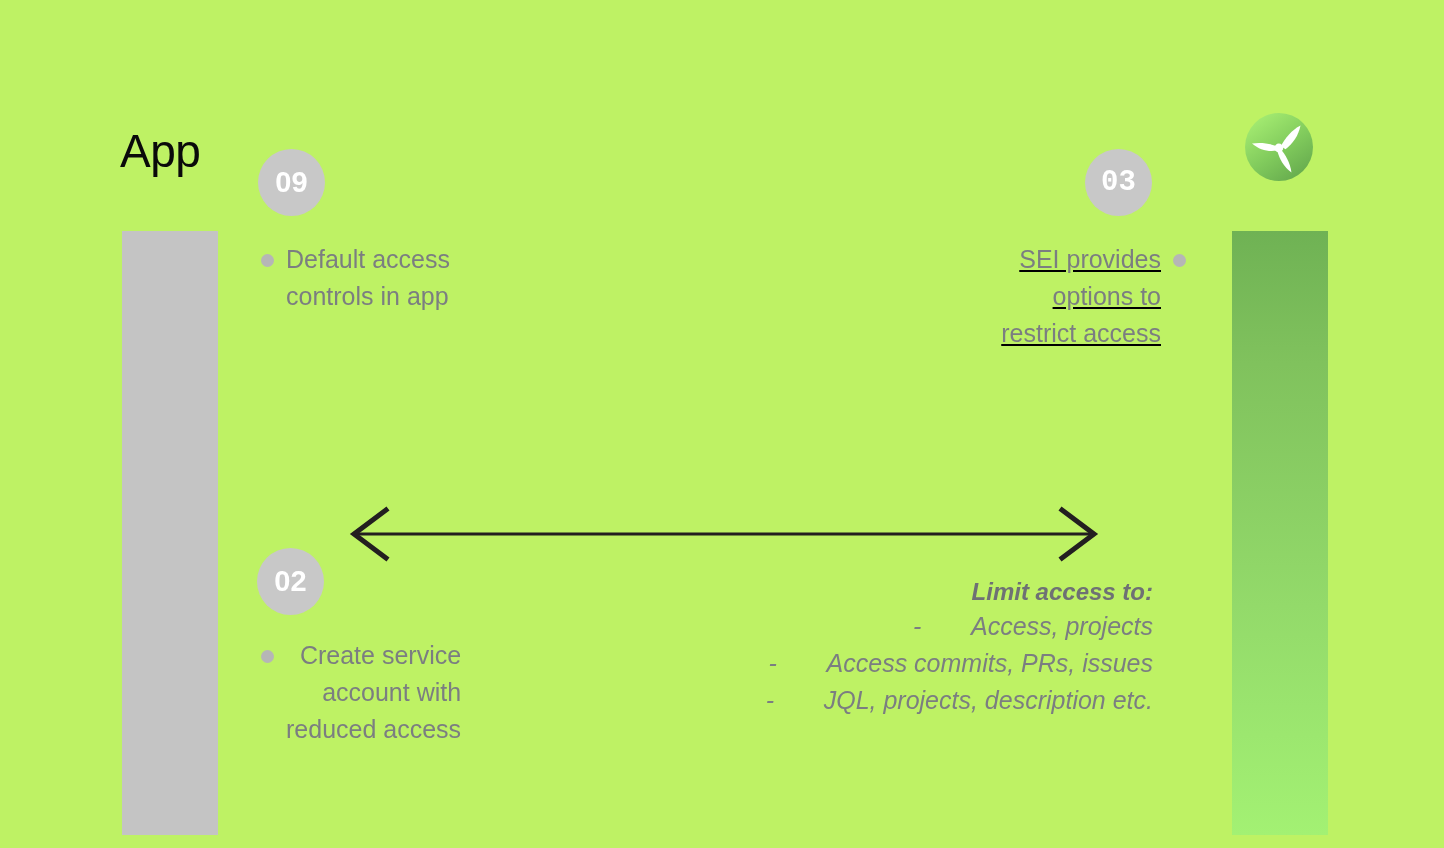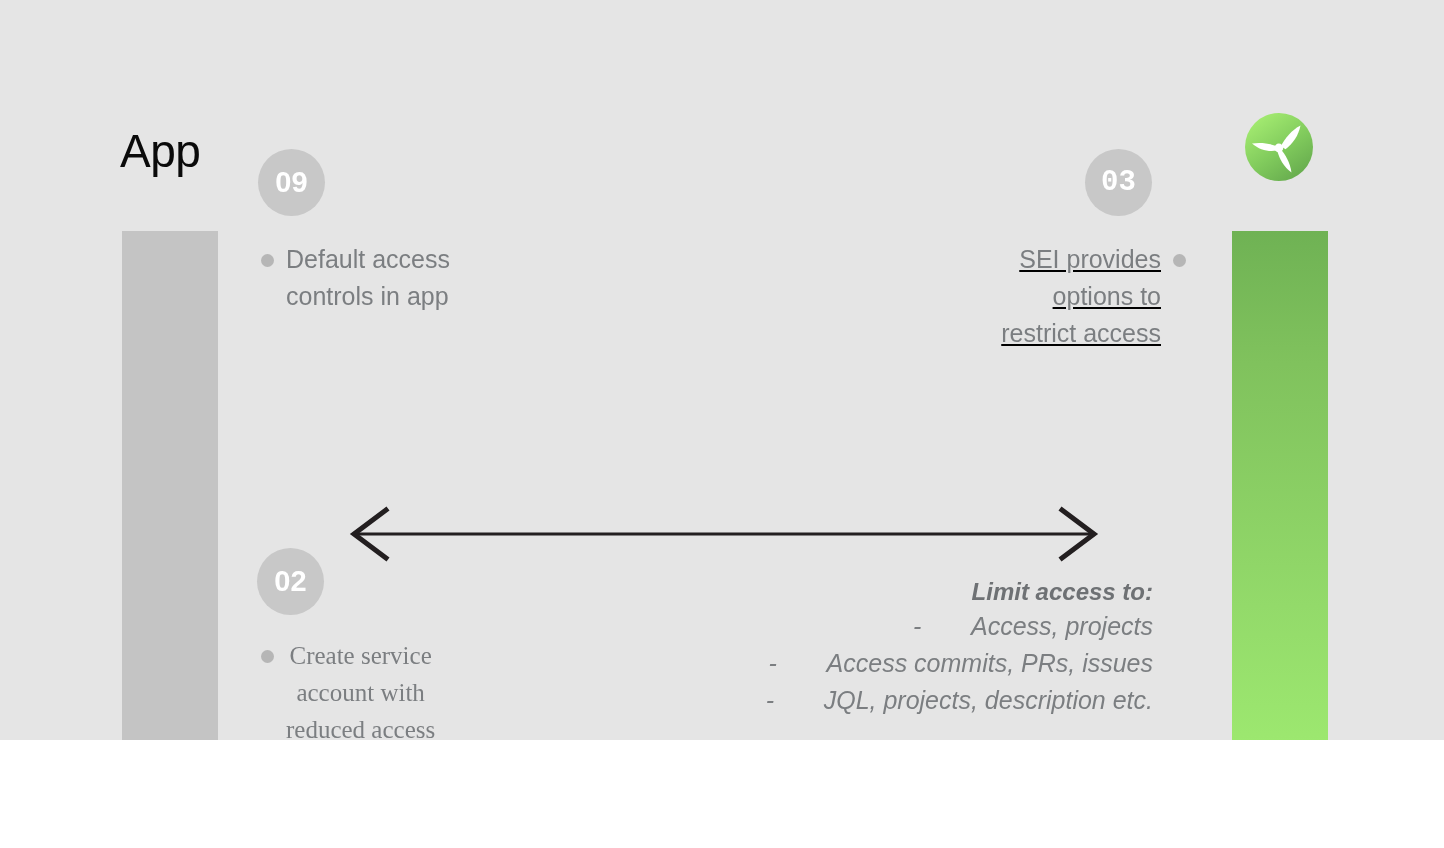--- a/index.html
+++ b/index.html
@@ -7,22 +7,22 @@
     padding: 0;
     background: #ffffff;
   }
   body {
     font-family: "Liberation Sans", sans-serif;
     -webkit-font-smoothing: antialiased;
   }
   #slide {
     position: relative;
     width: 1444px;
-    height: 740px;
-    background: #e5e5e5;
+    height: 848px;
+    background: #bef264;
     overflow: hidden;
   }
 
   
   .slide-title {
     position: absolute;
     left: 120px;
     top: 122px;
     font-size: 46px;
     line-height: 58px;
@@ -97,21 +97,21 @@
     line-height: 37px;
     color: #7b7e81;
     font-weight: 400;
     white-space: pre-line;
   }
 
   .block-01 { left: 261px; top: 241px; width: 300px; }
   .block-01 .bullet-text { text-align: left; }
 
   .block-02 { left: 261px; top: 637px; width: 300px; }
-  .block-02 .bullet-text { text-align: center; font-family: Liberation Serif, serif; }
+  .block-02 .bullet-text { text-align: right; }
 
   .block-03 { left: 880px; top: 241px; width: 306px; justify-content: flex-end; text-decoration: underline; }
   .block-03 .bullet-text { text-align: right; }
 
   
   .arrow {
     position: absolute;
     left: 348px;
     top: 505px;
     width: 752px;

